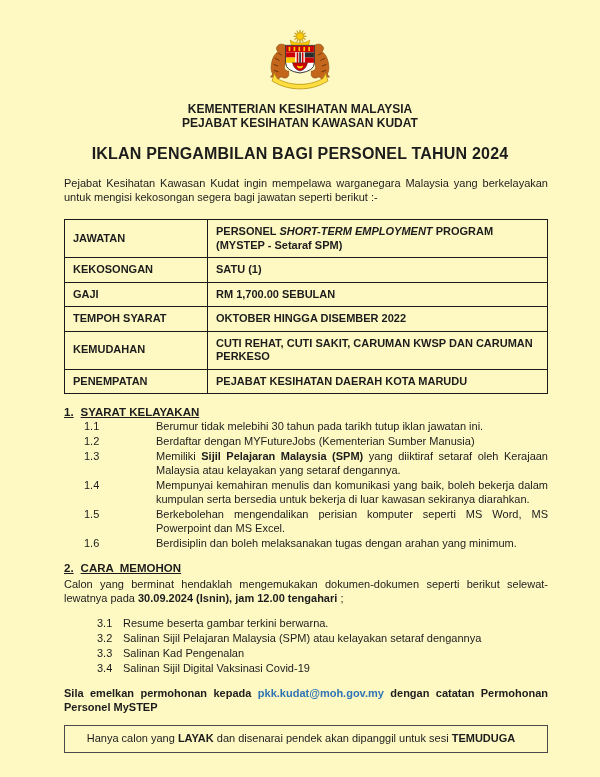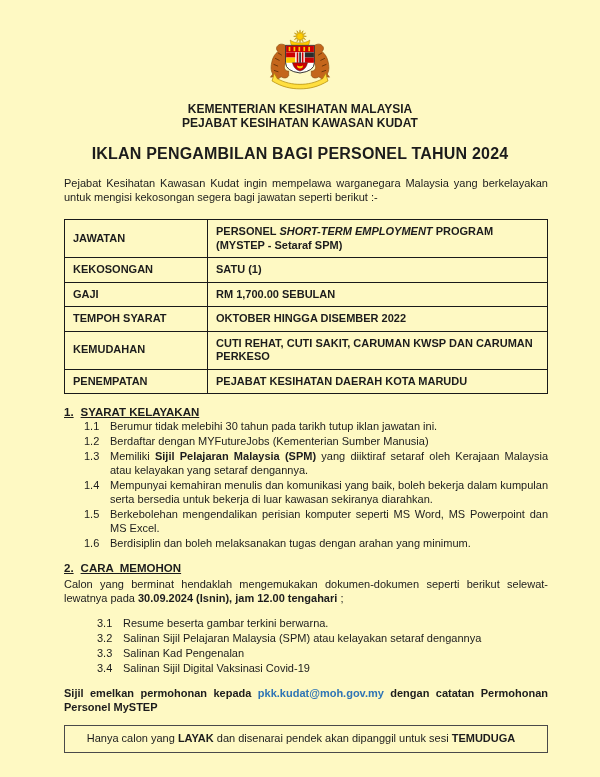--- a/index.html
+++ b/index.html
@@ -23,21 +23,21 @@
     font-size:11px;font-weight:bold;line-height:13.5px;
     padding:5px 6px 5px 8px;vertical-align:middle;
   }
   td.lbl{width:128px;}
   .ital{font-style:italic;}
 
   .sec-head{margin-top:12px;font-size:11.5px;font-weight:bold;}
   .sec-head .u{text-decoration:underline;}
   .sec-head .num{margin-right:7px;}
   .item{display:flex;font-size:11px;line-height:14px;margin-top:1px;}
-  .s1 .item{margin-left:20px;}
+  .s1 .item{margin-left:20px;gap:46px;}
   .s2 .item{margin-left:33px;}
   .item .num{flex:0 0 26px;}
   .item .txt{flex:1;text-align:justify;}
   .b{font-weight:bold;}
 
   .apply-para{margin-top:3px;font-size:11px;line-height:14px;text-align:justify;}
   .email-para{margin-top:11px;font-size:11px;line-height:14px;text-align:justify;font-weight:bold;}
   .email-link{color:#2e74b5;text-decoration:none;cursor:pointer;}
 
   .footer-box{
@@ -171,17 +171,17 @@
       <div class="item">
         <span class="num">3.3</span>
         <span class="txt">Salinan Kad Pengenalan</span>
       </div>
       <div class="item">
         <span class="num">3.4</span>
         <span class="txt">Salinan Sijil Digital Vaksinasi Covid-19</span>
       </div>
     </div>
 
-    <p class="email-para"><span>Sijil emelkan permohonan kepada </span><a class="email-link">pkk.kudat@moh.gov.my</a><span> dengan catatan Permohonan Personel MySTEP</span></p>
+    <p class="email-para"><span>Sila emelkan permohonan kepada </span><a class="email-link">pkk.kudat@moh.gov.my</a><span> dengan catatan Permohonan Personel MySTEP</span></p>
 
     <div class="footer-box"><span>Hanya calon yang </span><span class="b">LAYAK</span><span> dan disenarai pendek akan dipanggil untuk sesi </span><span class="b">TEMUDUGA</span></div>
   </div>
 </div>
 
 </body></html>

